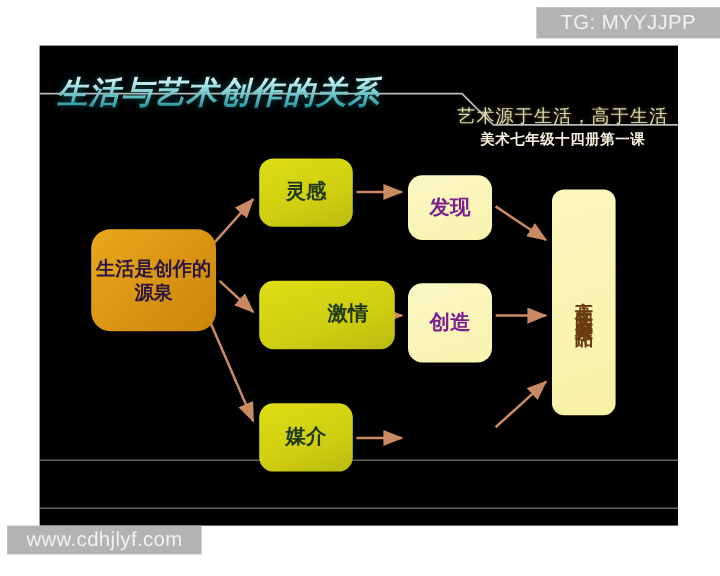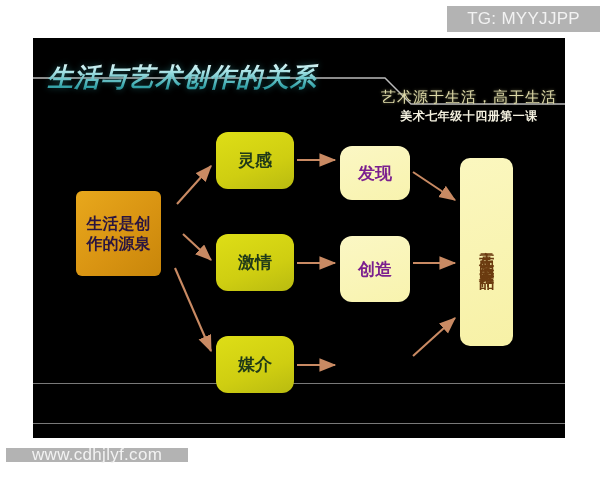--- a/index.html
+++ b/index.html
@@ -16,21 +16,21 @@
     position:absolute;
     background:#b3b3b3;
     color:#f2f2f2;
     font-family:"Liberation Sans",sans-serif;
     letter-spacing:.3px;
     display:flex;align-items:center;
     white-space:nowrap;
     z-index:40;
   }
   #tg-badge{ top:6px; right:0px; height:26px; padding:0 20px; font-size:17px; }
-  #site-badge{ left:6px; bottom:18px; height:14px; padding:0 26px; font-size:17px;text-align:center; }
+  #site-badge{ left:6px; bottom:18px; height:24px; padding:0 16px; font-size:17px;text-align:center; }
 
   
   #slide{
     position:absolute;
     left:33px; top:38px;
     width:532px; height:400px;
     background:#000000;
     overflow:hidden;
   }
 
@@ -108,39 +108,39 @@
     text-align:center;
     border-radius:14px;
     font-family:"DejaVu Sans","Liberation Sans",sans-serif;
     font-weight:bold;
     line-height:1.22;
     z-index:5;
   }
 
   
   #node-source{
-    left:43px; top:75px; width:85px; height:85px;
+    left:43px; top:75px; width:104px; height:85px;
     background:linear-gradient(135deg,#e8a81c 0%,#d99412 55%,#c8860a 100%);
     color:#2a1540;
     font-size:16px;
     padding:0 4px;
     box-sizing:border-box;
-    border-radius:6px;
+    border-radius:16px;
   }
 
   
   .node-mid{
     left:183px; width:78px; height:57px;
     background:linear-gradient(160deg,#dede16 0%,#cfce11 60%,#b9bb10 100%);
     color:#203a18;
     font-size:17px;
     border-radius:12px;
   }
   #node-inspiration{ top:16px; }
-  #node-passion{     top:118px; }
+  #node-passion{     top:118px;padding-left:35px; }
   #node-medium{      top:220px; height:57px; }
 
   
   .node-pale{
     left:307px; width:70px;
     background:linear-gradient(160deg,#fbf7c4 0%,#f8f3ae 100%);
     color:#7b1f8f;
     font-size:17px;
     border-radius:12px;
   }

